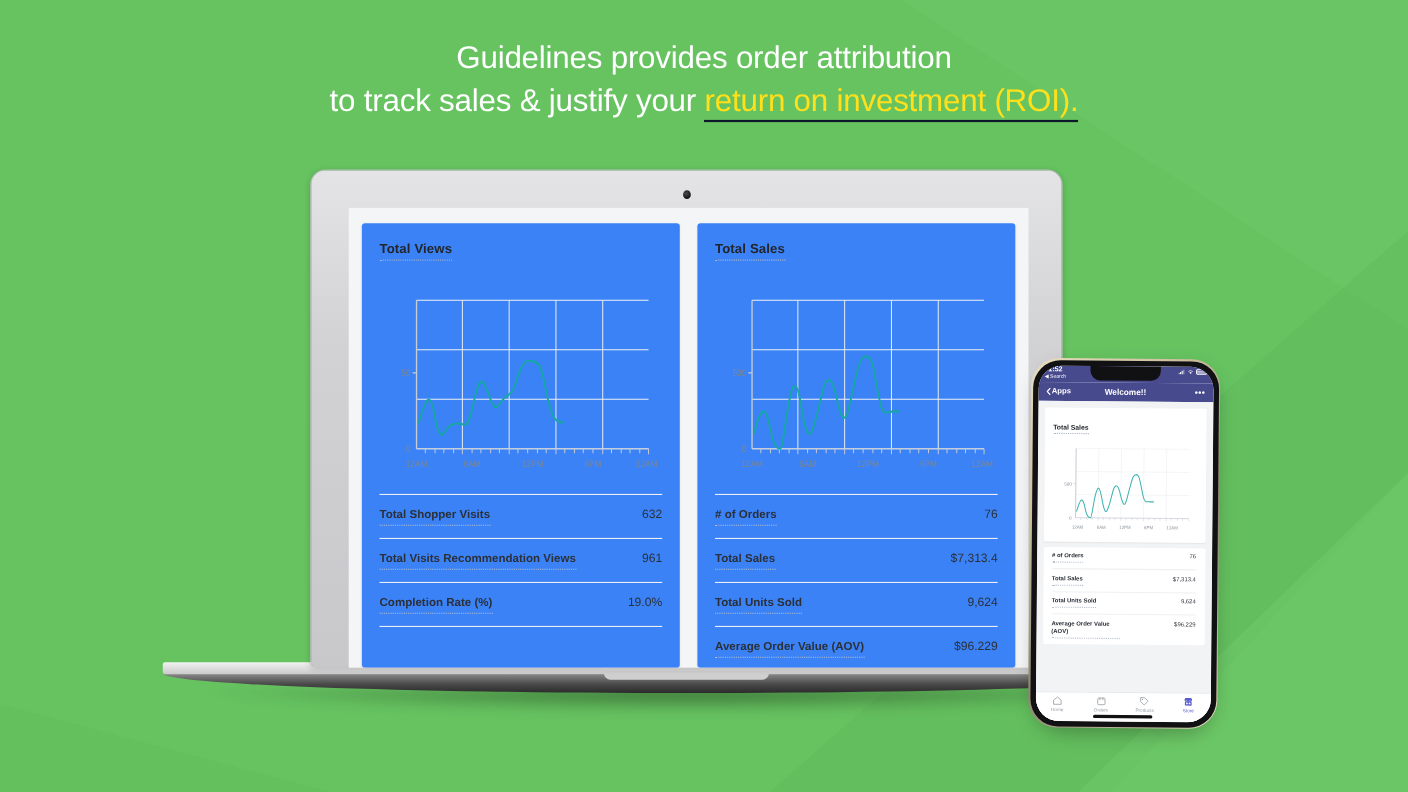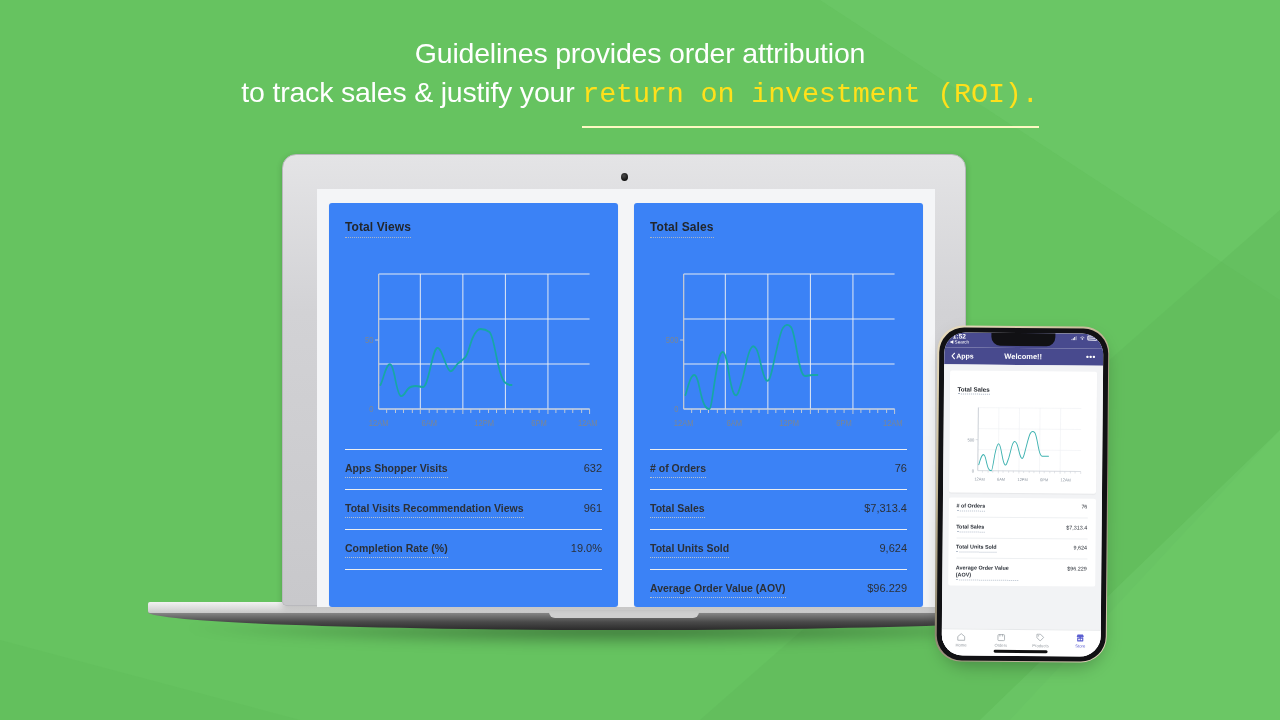--- a/index.html
+++ b/index.html
@@ -18,23 +18,22 @@
   .headline {
     position:absolute; top:34px; left:0; width:1280px;
     text-align:center; color:#ffffff;
     font-size:28.5px; line-height:39px; font-weight:400;
     letter-spacing:-0.2px;
     z-index:5;
   }
   .headline .line2 { display:block; }
   .hl-roi {
     color:#ffe01b;
-    border-bottom:2px solid #fef9c3;
-    padding-bottom:15px;
-    font-family:Liberation Mono, monospace;
+    border-bottom:2px solid #0f172a;
+    padding-bottom:1px;
   }
 
   
   .laptop { position:absolute; left:276px; top:154px; width:696px; height:500px; z-index:4; }
   .lap-lid {
     position:absolute; left:6px; top:0; width:684px; height:452px;
     background:linear-gradient(180deg,#e4e4e6 0%,#d2d2d5 35%,#c8c8cb 100%);
     border-radius:14px 14px 4px 4px;
     border:1px solid #b9b9bd;
     box-shadow:0 2px 6px rgba(0,0,0,.18);
@@ -282,21 +281,21 @@
               <path d="M40,129 C43,124 45,113 49,109 C52,106 54,112 56,120 C58,129 60,139 63,140 C66,141 68,136 71,133
                        C74,130 77,130 80,130 C83,130 85,131 88,131 C91,131 93,124 96,113 C99,102 101,93 104,92
                        C107,91 110,99 113,106 C116,113 118,116 120,115 C123,114 125,109 128,107 C131,105 133,104 136,101
                        C139,98 141,88 144,82 C147,76 150,73 153,73 C157,73 160,74 163,76 C166,78 168,88 171,101
                        C174,114 177,123 180,126 C183,129 185,129 188,129" fill="none" stroke="#17a7a5" stroke-width="1.9" stroke-linecap="round" stroke-linejoin="round"></path>
             </svg>
           </div>
 
           <div class="stats">
             <div class="stat-row">
-              <span class="stat-label">Apps Shopper Visits</span>
+              <span class="stat-label">Total Shopper Visits</span>
               <span class="stat-value">632</span>
             </div>
             <div class="stat-row">
               <span class="stat-label">Total Visits Recommendation Views</span>
               <span class="stat-value">961</span>
             </div>
             <div class="stat-row">
               <span class="stat-label">Completion Rate (%)</span>
               <span class="stat-value">19.0%</span>
             </div>

